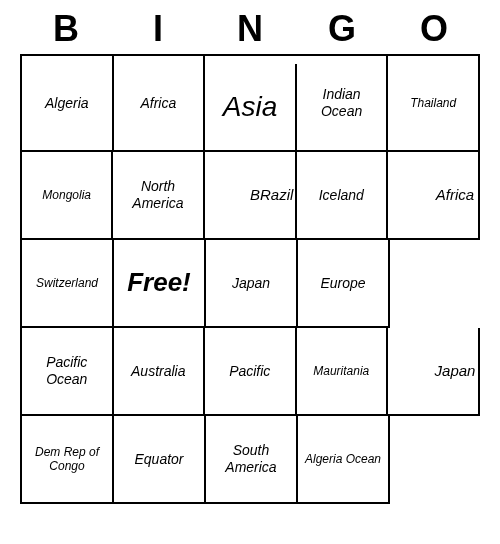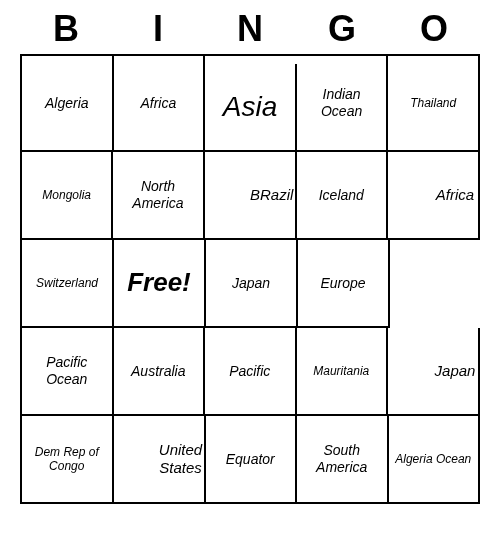--- a/index.html
+++ b/index.html
@@ -112,18 +112,17 @@
     </div>
     <div class="bingo-row">
       <div class="bingo-cell">Pacific Ocean</div>
       <div class="bingo-cell">Australia</div>
       <div class="bingo-cell">Pacific</div>
       <div class="bingo-cell small-text">Mauritania</div>
       <div class="bingo-cell medium-text">Japan</div>
     </div>
     <div class="bingo-row">
       <div class="bingo-cell small-text">Dem Rep of Congo</div>
-      <div class="bingo-cell medium-text">United States</div>
       <div class="bingo-cell">Equator</div>
       <div class="bingo-cell">South America</div>
       <div class="bingo-cell small-text">Algeria Ocean</div>
     </div>
   </div>
 
 </body></html>

